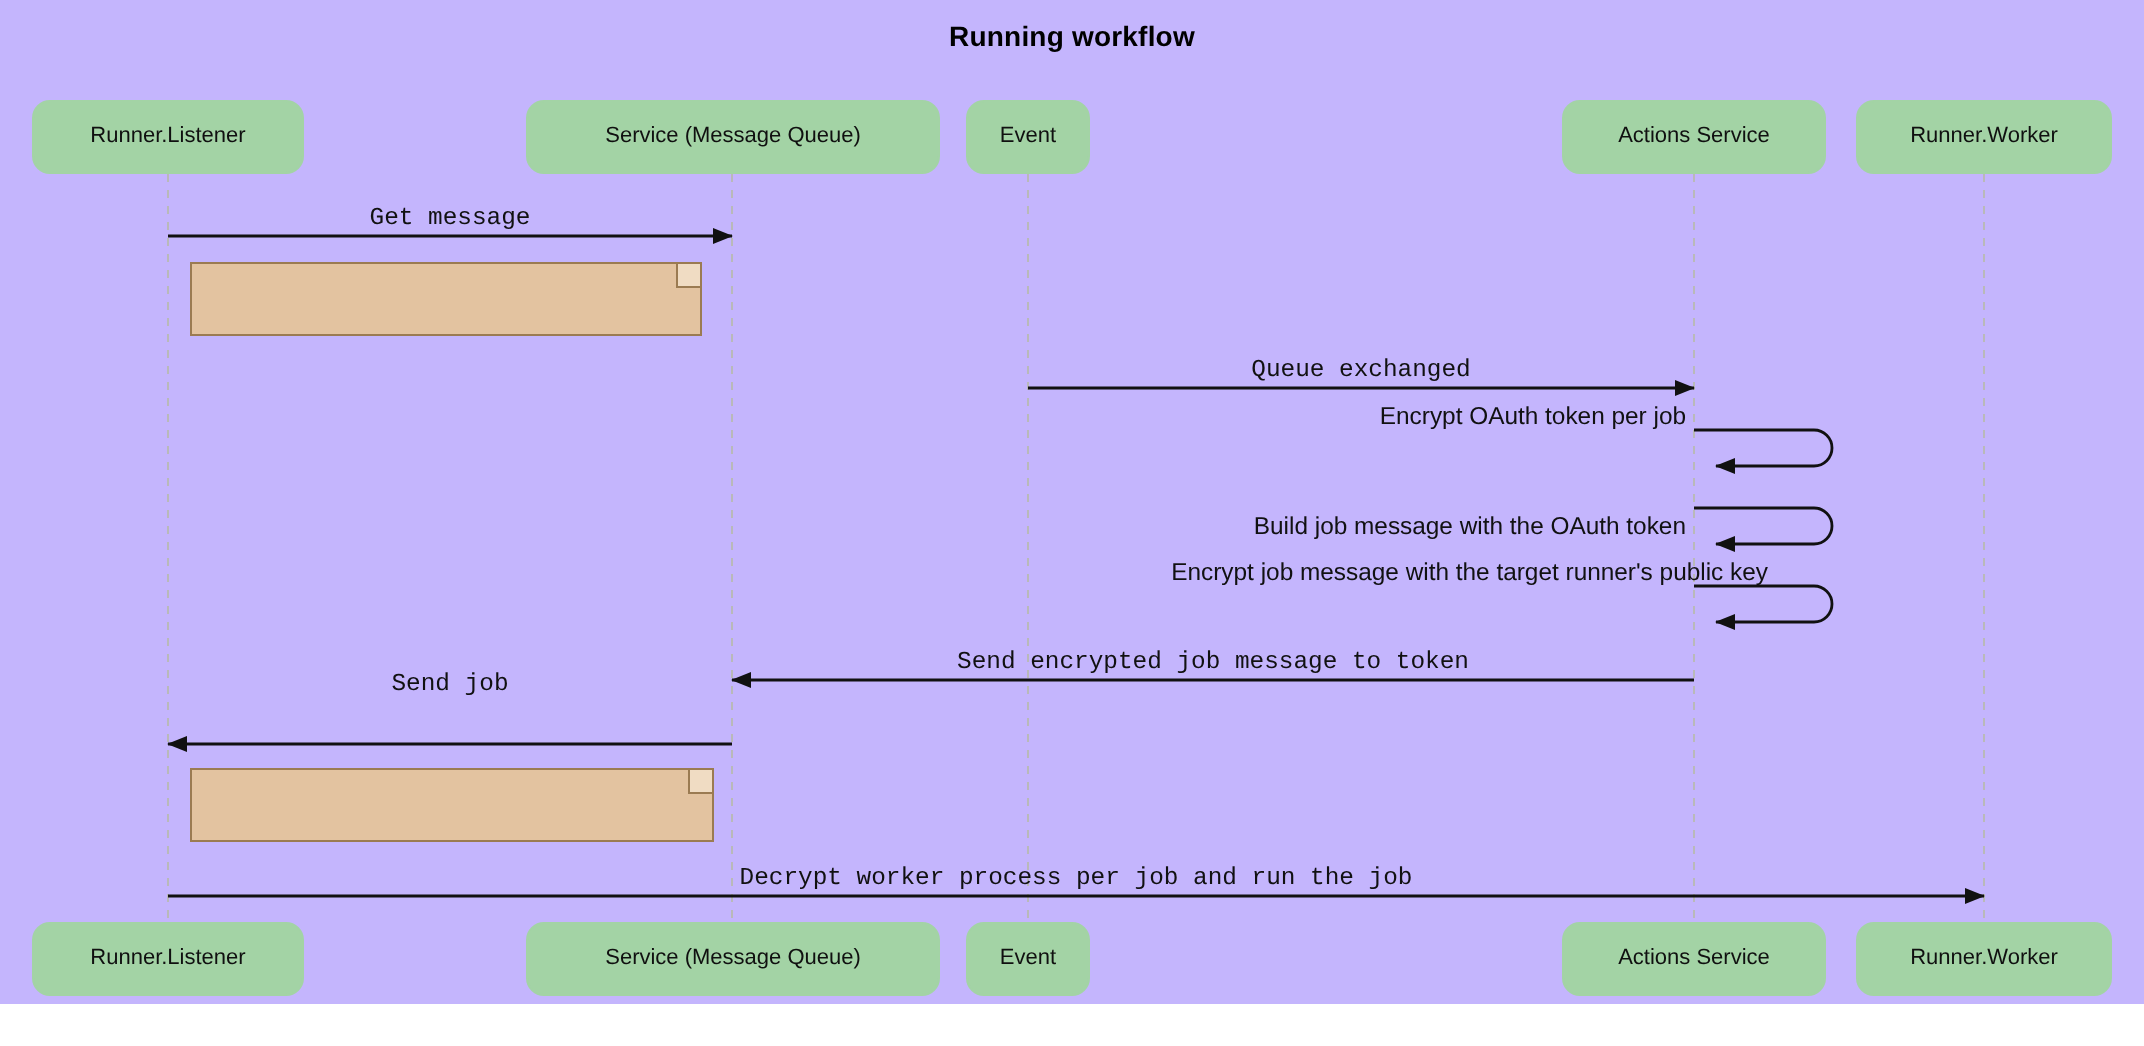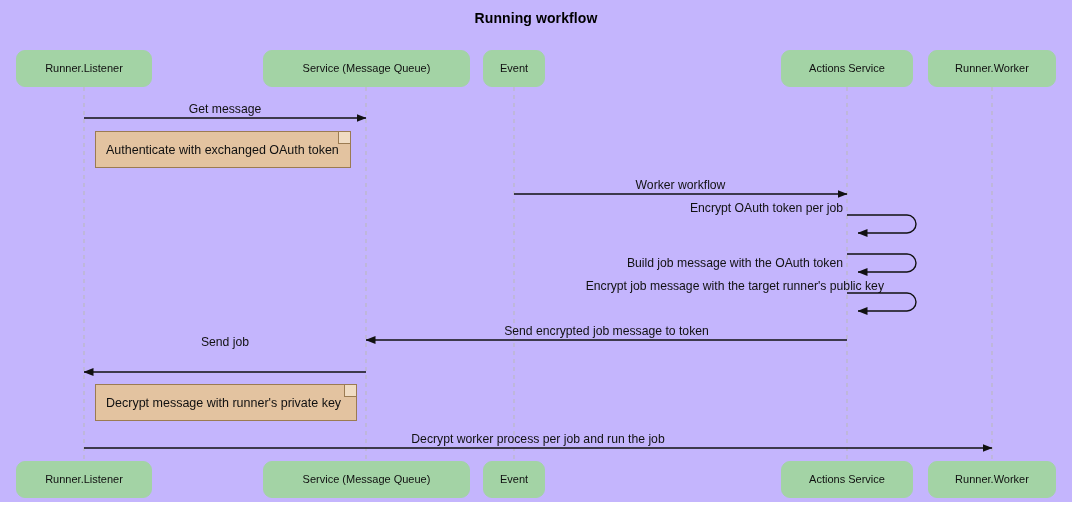--- a/index.html
+++ b/index.html
@@ -68,21 +68,21 @@
     border-bottom:1px solid #9b7b52;
   }
   
   .msg-label{
     position:absolute;
     font-size:12.2px;
     color:#111111;
     white-space:nowrap;
     line-height:1;
   }
-  .msg-label.center{ transform:translateX(-50%); }
+  .msg-label.center{ transform:translateX(-50%);font-family:Liberation Mono, monospace; }
   .msg-label.right{ transform:translateX(-100%); }
 </style>
 </head>
 <body>
 
 <div id="canvas">
 
   <div class="diagram-title">Running workflow</div>
 
   <svg id="diagram-svg" viewBox="0 0 1072 523" xmlns="http://www.w3.org/2000/svg">
@@ -142,31 +142,29 @@
       </div>
       <div class="participant" style="left: 781px; top: 461px; width: 132px; height: 37px; background: rgb(163, 211, 165); border-color: rgb(163, 211, 165);">
         <span>Actions Service</span>
       </div>
       <div class="participant" style="left: 928px; top: 461px; width: 128px; height: 37px; background: rgb(163, 211, 165); border-color: rgb(163, 211, 165);">
         <span>Runner.Worker</span>
       </div>
     </div>
   <div id="notes-layer">
       <div class="note" style="left: 95px; top: 131px; width: 256px; height: 37px; background: rgb(227, 195, 160); border-color: rgb(155, 123, 82);">
-        <span>Authenticate with exchanged OAuth token</span>
         <span class="fold"></span>
       </div>
       <div class="note" style="left: 95px; top: 384px; width: 262px; height: 37px; background: rgb(227, 195, 160); border-color: rgb(155, 123, 82);">
-        <span>Decrypt message with runner's private key</span>
         <span class="fold"></span>
       </div>
     </div>
   <div id="labels-layer">
       <div class="msg-label center" style="left: 225px; top: 103px;">Get message</div>
-      <div class="msg-label center" style="left: 680.5px; top: 179px;">Worker workflow</div>
+      <div class="msg-label center" style="left: 680.5px; top: 179px;">Queue exchanged</div>
       <div class="msg-label right" style="left: 843px; top: 202px;">Encrypt OAuth token per job</div>
       <div class="msg-label right" style="left: 843px; top: 241px; margin-top: 16px;">Build job message with the OAuth token</div>
       <div class="msg-label right" style="left: 884px; top: 280px;">Encrypt job message with the target runner's public key</div>
       <div class="msg-label center" style="left: 606.5px; top: 325px;">Send encrypted job message to token</div>
       <div class="msg-label center" style="left: 225px; top: 336px;">Send job</div>
       <div class="msg-label center" style="left: 538px; top: 433px;">Decrypt worker process per job and run the job</div>
     </div>
 
 </div>
 

